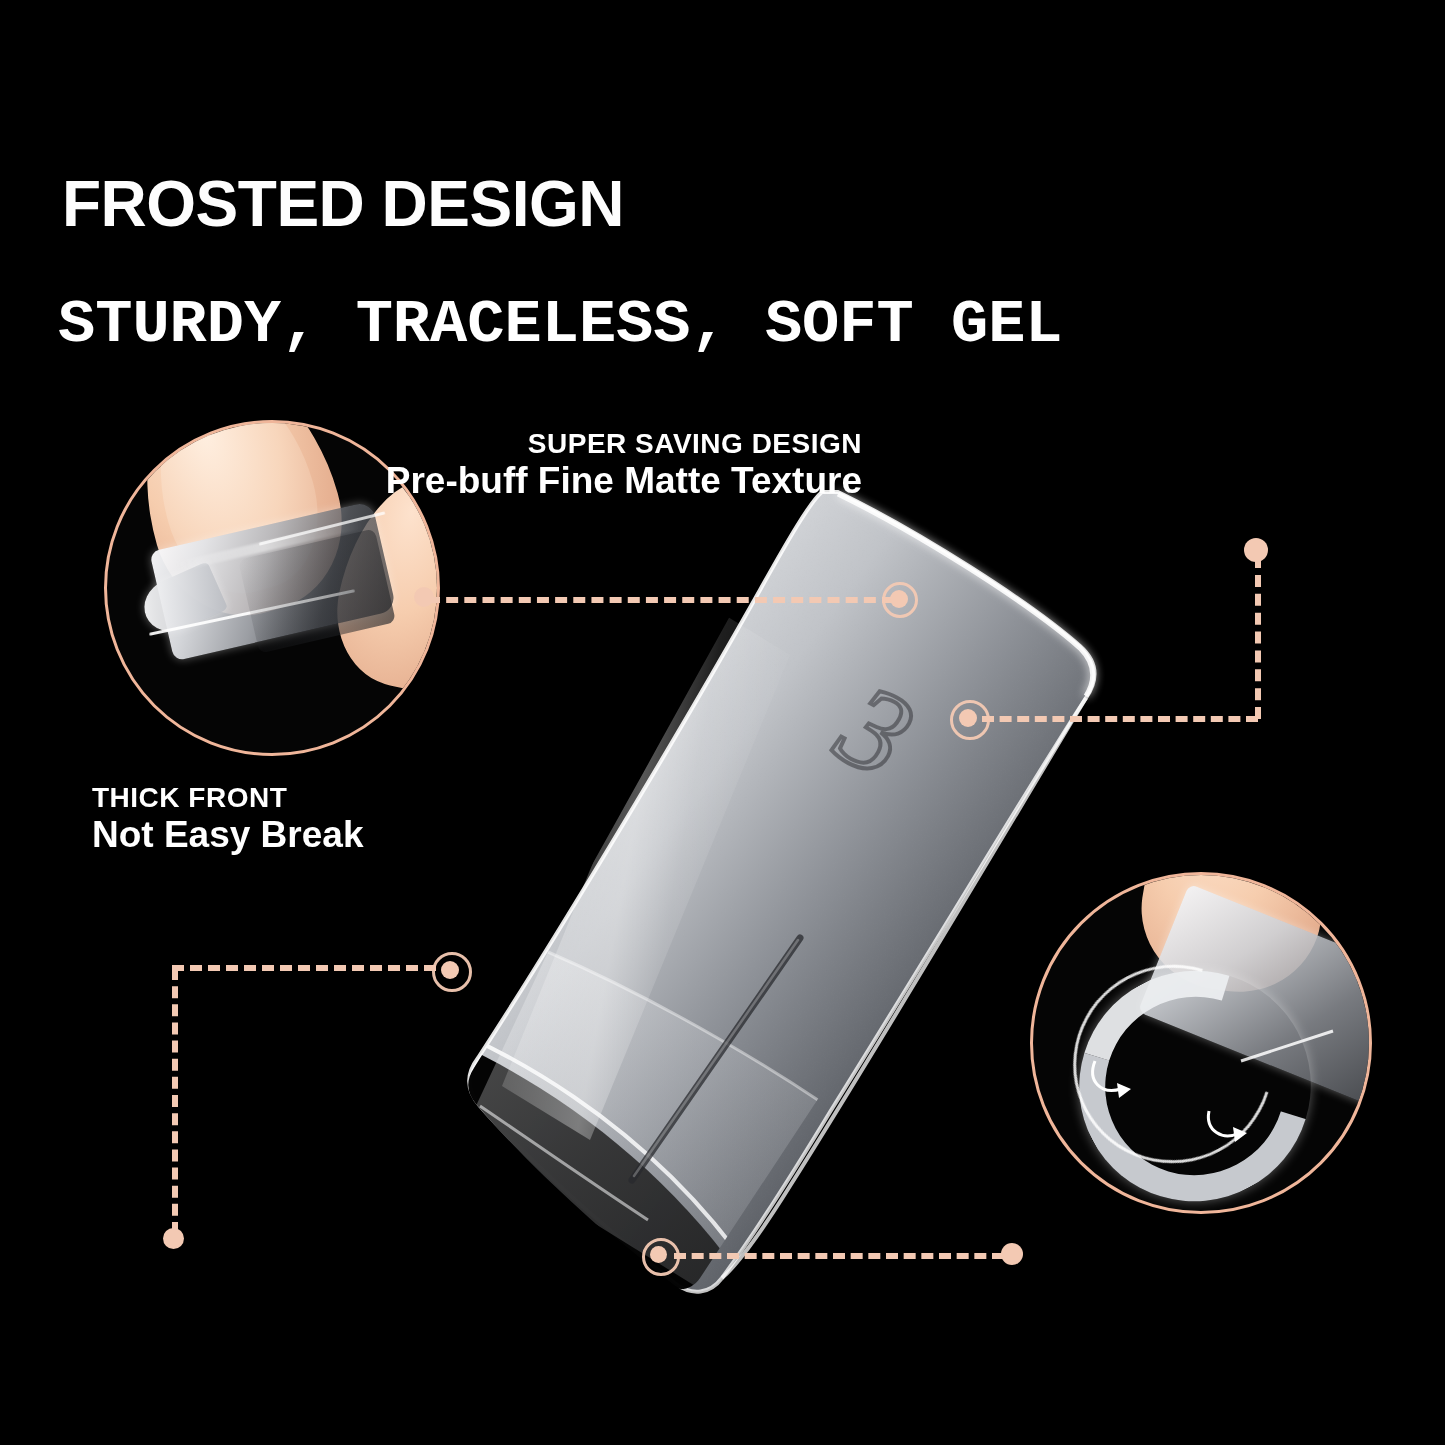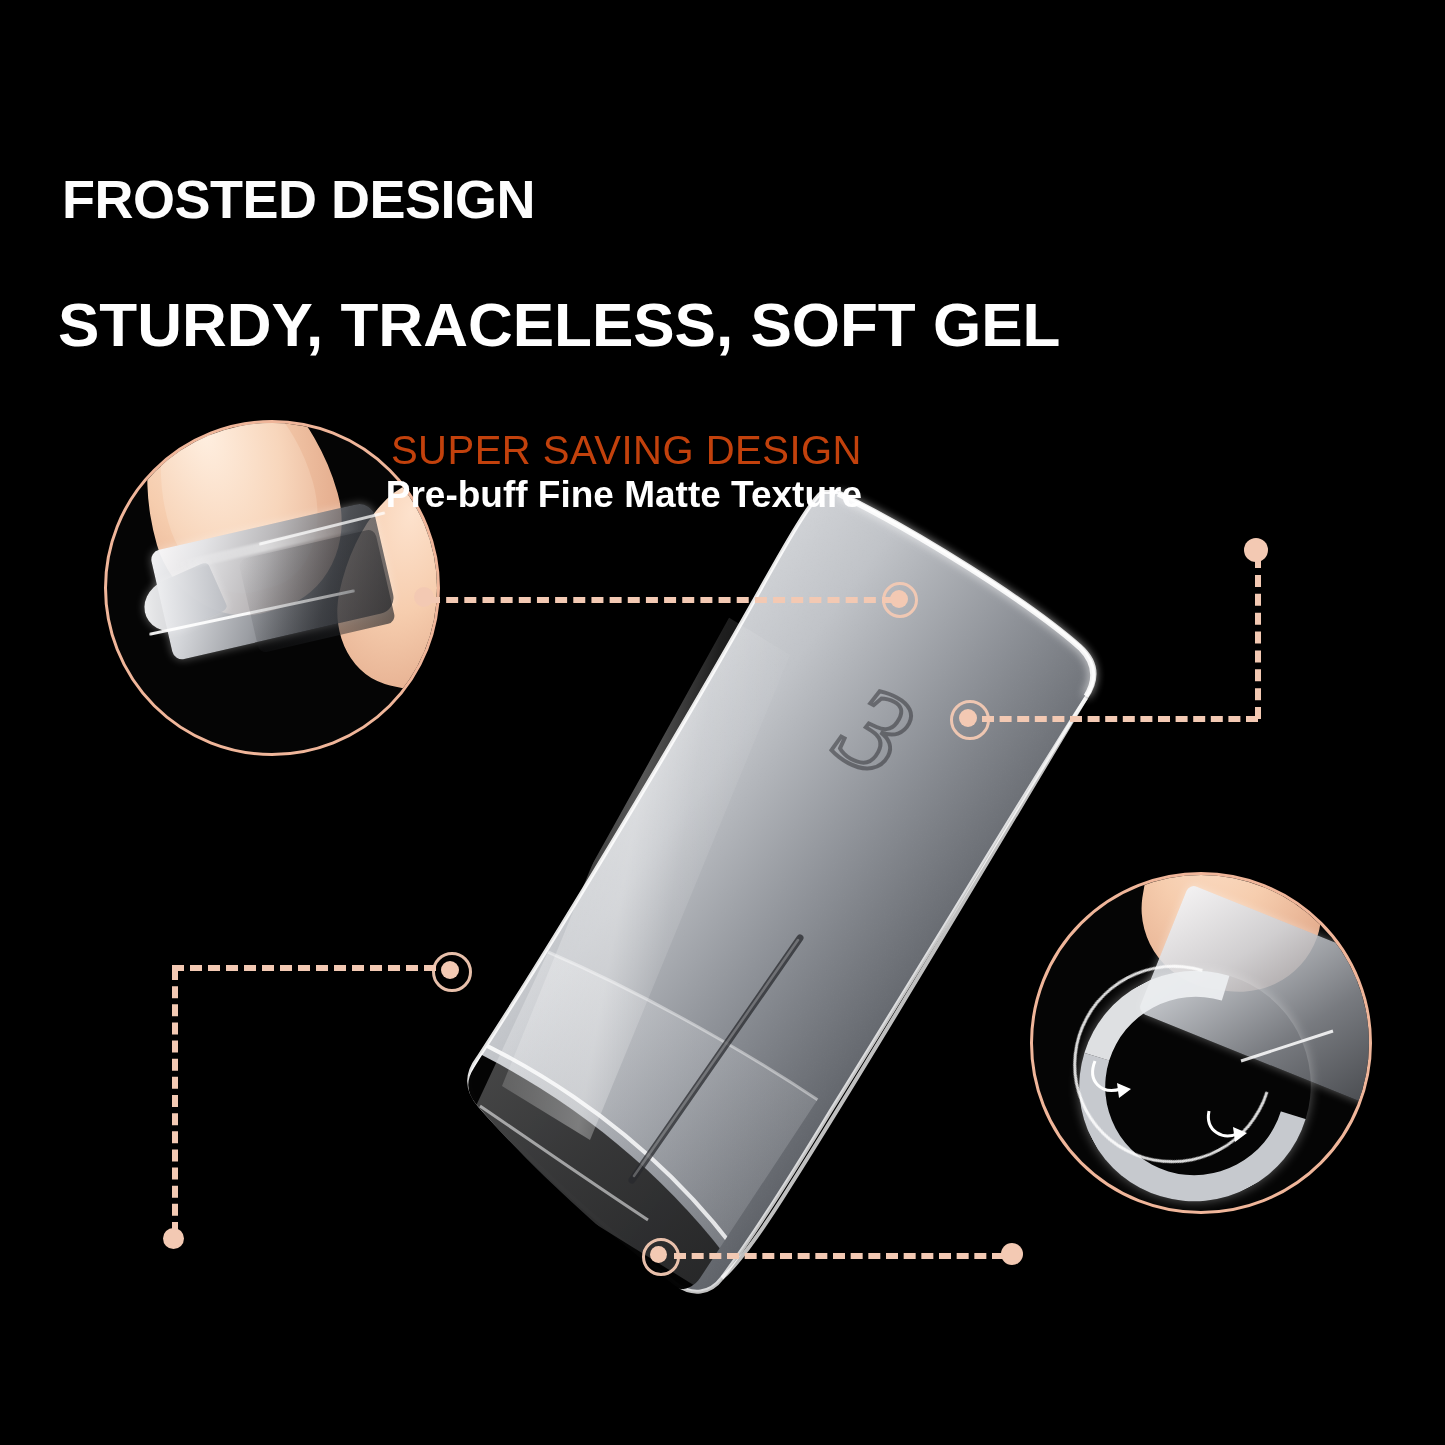--- a/index.html
+++ b/index.html
@@ -10,32 +10,32 @@
   }
   #stage{position:relative;width:1445px;height:1445px;background:#000;overflow:hidden;}
 
   
   .hl{position:absolute;white-space:nowrap;letter-spacing:-0.5px;}
   #h1a{
     left:62px;top:70px;font-size:82px;font-weight:700;
     color:#f3c9b3;line-height:1;
   }
   #h1b{
-    left:62px;top:172px;font-size:54px;font-weight:700;
+    left:62px;top:172px;font-size:64px;font-weight:700;
     color:#fdfdfd;line-height:1;
   }
   #h2{
     left:58px;top:294px;font-size:62px;font-weight:700;
-    color:#ffffff;line-height:1;letter-spacing:0px;
+    color:#ffffff;line-height:1;letter-spacing:0px;font-family:Liberation Mono, monospace;
   }
 
   
   .callout{position:absolute;white-space:nowrap;}
   .callout .ct{
-    font-size:40px;font-weight:400;color:#c2410c;
+    font-size:28px;font-weight:700;color:#ffffff;
     line-height:1.12;letter-spacing:0.5px;
   }
   .callout .cs{
     font-size:37px;font-weight:700;color:#ffffff;
     line-height:1.2;letter-spacing:0px;
   }
   #c-super{left:862px;top:428px;text-align:right;}
   #c-super .ct{text-align:right;}
   #c-super .cs{text-align:right;}
   #c-thick{left:92px;top:782px;}
@@ -310,16 +310,20 @@
   <div class="ring" style="left:642px;top:1238px;width:32px;height:32px;"></div>
   <div class="ringdot" style="left:650px;top:1246px;width:17px;height:17px;"></div>
   <div class="dash-h" style="left:674px;top:1253px;width:330px;"></div>
   <div class="dot" style="left:1001px;top:1243px;width:22px;height:22px;"></div>
 
   <div class="callout" id="c-super" style="transform:translateX(-100%);">
     <div class="ct">SUPER SAVING DESIGN</div>
     <div class="cs">Pre-buff Fine Matte Texture</div>
   </div>
 
+  <div class="callout" id="c-thick">
+    <div class="ct">THICK FRONT</div>
+    <div class="cs">Not Easy Break</div>
+  </div>
 
 
 
 </div>
 
 </body></html>

